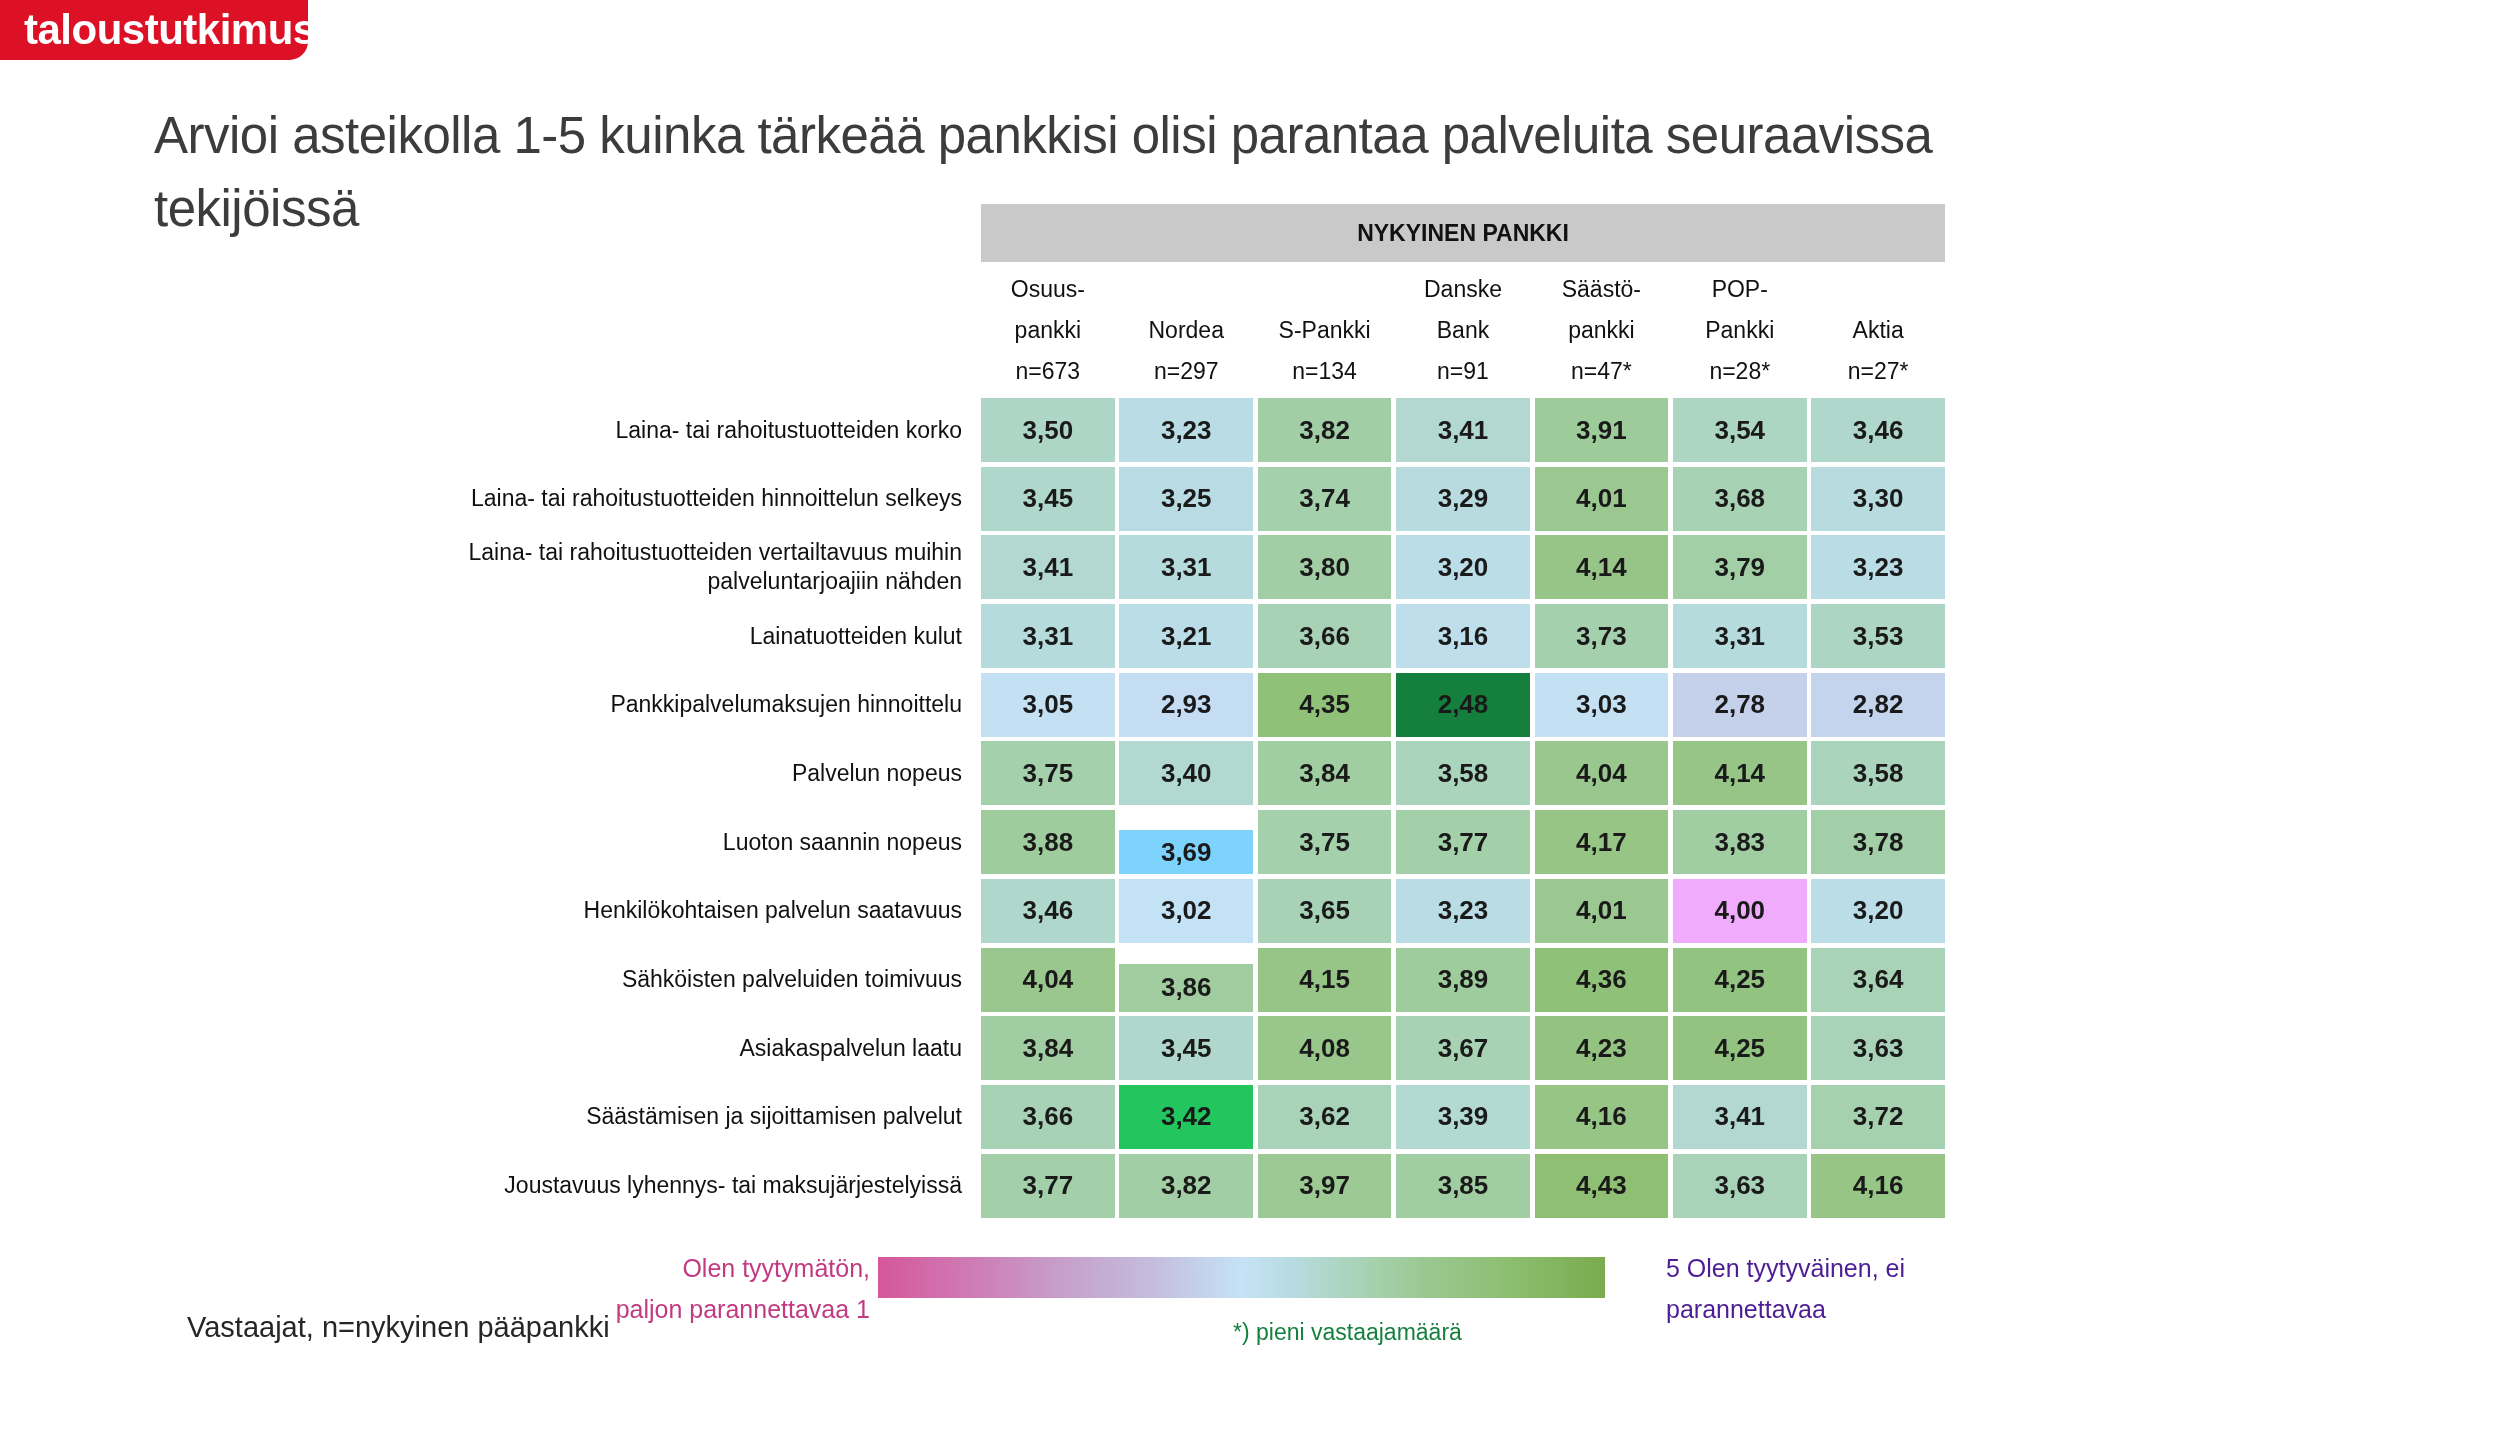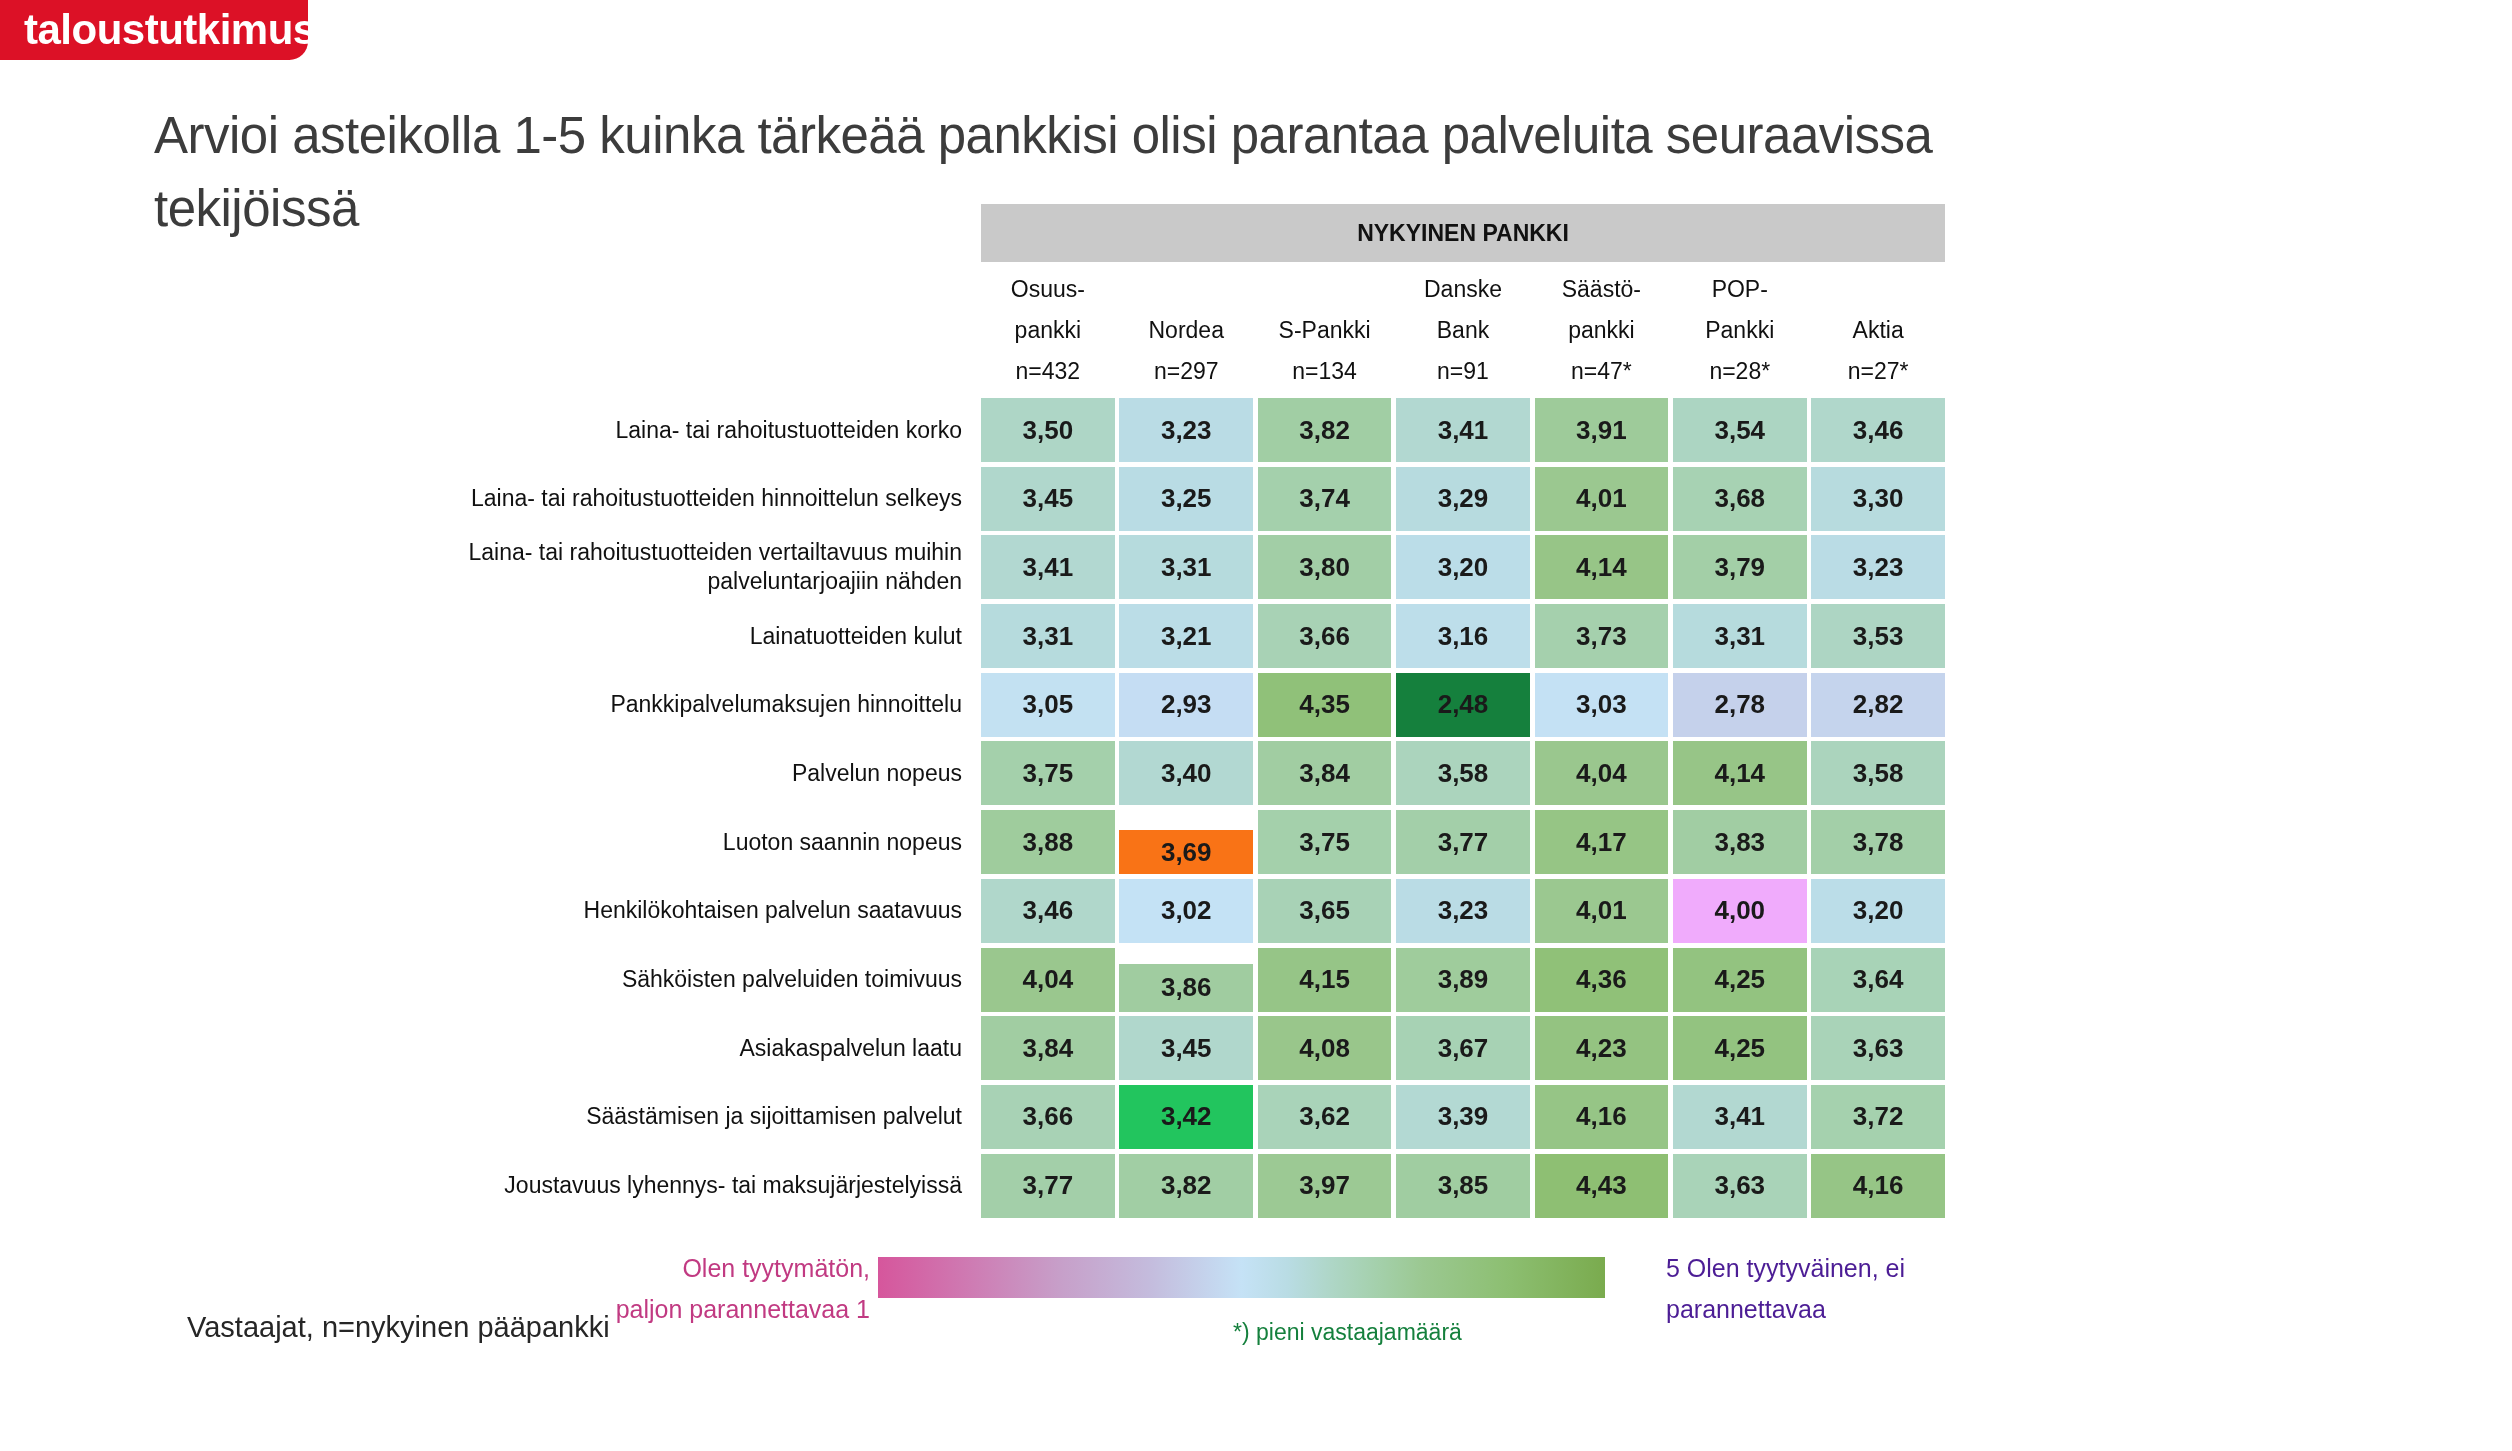--- a/index.html
+++ b/index.html
@@ -52,21 +52,21 @@
     <div>Arvioi asteikolla 1-5 kuinka tärkeää pankkisi olisi parantaa palveluita seuraavissa</div>
     <div>tekijöissä</div>
   </div>
 
   <div class="band">NYKYINEN PANKKI</div>
 
   <div class="colheads" id="colheads">
       <div class="colhead">
         <div class="chline">Osuus-</div>
         <div class="chline">pankki</div>
-        <div class="chline">n=432</div>
+        <div class="chline">n=673</div>
       </div>
       <div class="colhead">
         <div class="chline">Nordea</div>
         <div class="chline">n=297</div>
       </div>
       <div class="colhead">
         <div class="chline">S-Pankki</div>
         <div class="chline">n=134</div>
       </div>
       <div class="colhead">
@@ -166,21 +166,21 @@
       <div class="cell" style="background: rgb(197, 209, 235);">2,78</div>
       <div class="cell" style="background: rgb(197, 212, 237);">2,82</div>
       <div class="cell" style="background: rgb(164, 208, 171);">3,75</div>
       <div class="cell" style="background: rgb(178, 216, 210);">3,40</div>
       <div class="cell" style="background: rgb(161, 205, 162);">3,84</div>
       <div class="cell" style="background: rgb(171, 212, 189);">3,58</div>
       <div class="cell" style="background: rgb(154, 199, 142);">4,04</div>
       <div class="cell" style="background: rgb(151, 197, 135);">4,14</div>
       <div class="cell" style="background: rgb(171, 212, 189);">3,58</div>
       <div class="cell" style="background: rgb(159, 204, 157);">3,88</div>
-      <div class="cell" style="background: #f97316; margin-top: 20px;">3,69</div>
+      <div class="cell" style="background: #7dd3fc; margin-top: 20px;">3,69</div>
       <div class="cell" style="background: rgb(164, 208, 171);">3,75</div>
       <div class="cell" style="background: rgb(163, 207, 169);">3,77</div>
       <div class="cell" style="background: rgb(150, 197, 133);">4,17</div>
       <div class="cell" style="background: rgb(161, 205, 163);">3,83</div>
       <div class="cell" style="background: rgb(163, 207, 168);">3,78</div>
       <div class="cell" style="background: rgb(176, 215, 203);">3,46</div>
       <div class="cell" style="background: rgb(196, 226, 245);">3,02</div>
       <div class="cell" style="background: rgb(168, 210, 182);">3,65</div>
       <div class="cell" style="background: rgb(186, 220, 229);">3,23</div>
       <div class="cell" style="background: rgb(155, 200, 144);">4,01</div>

